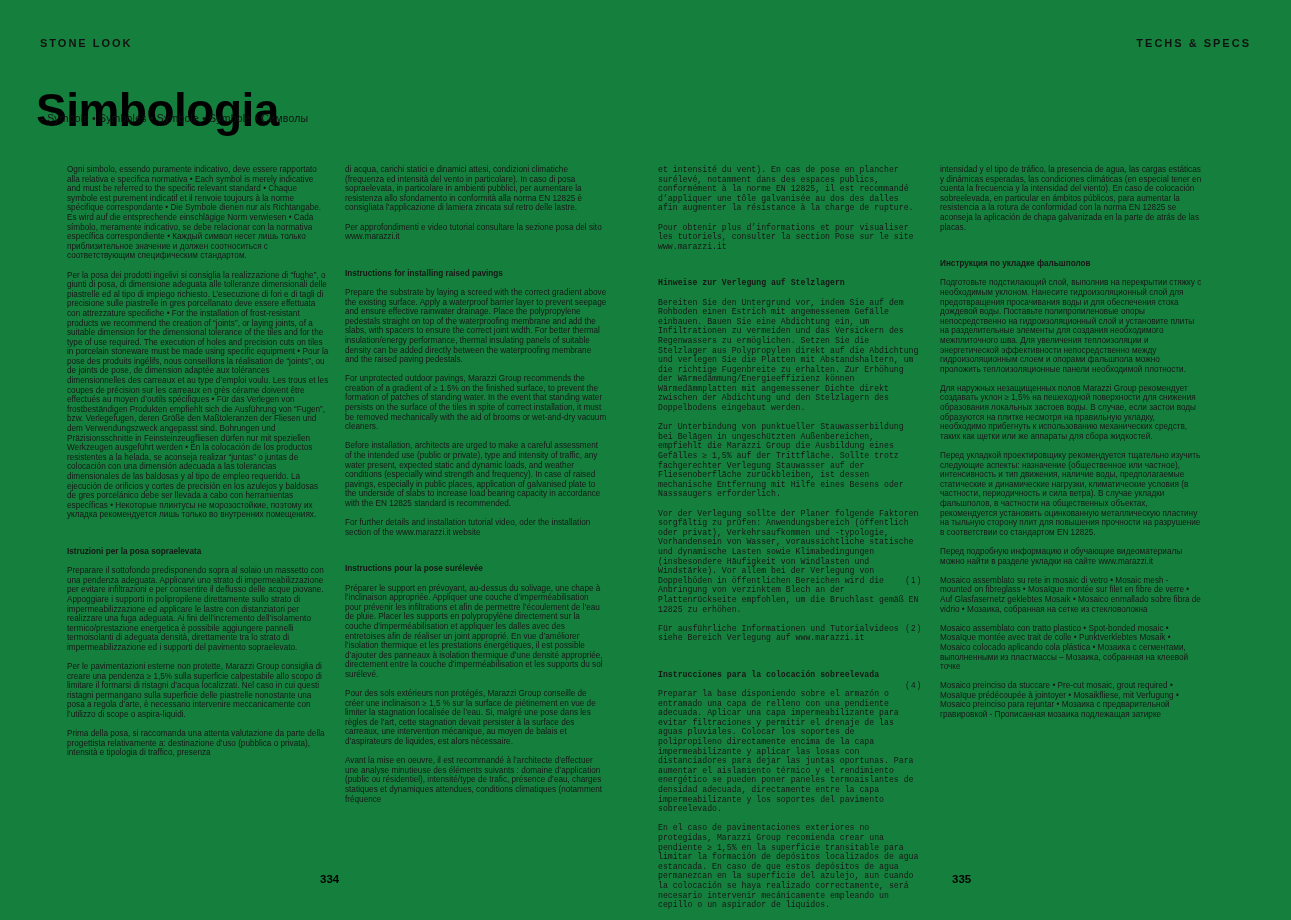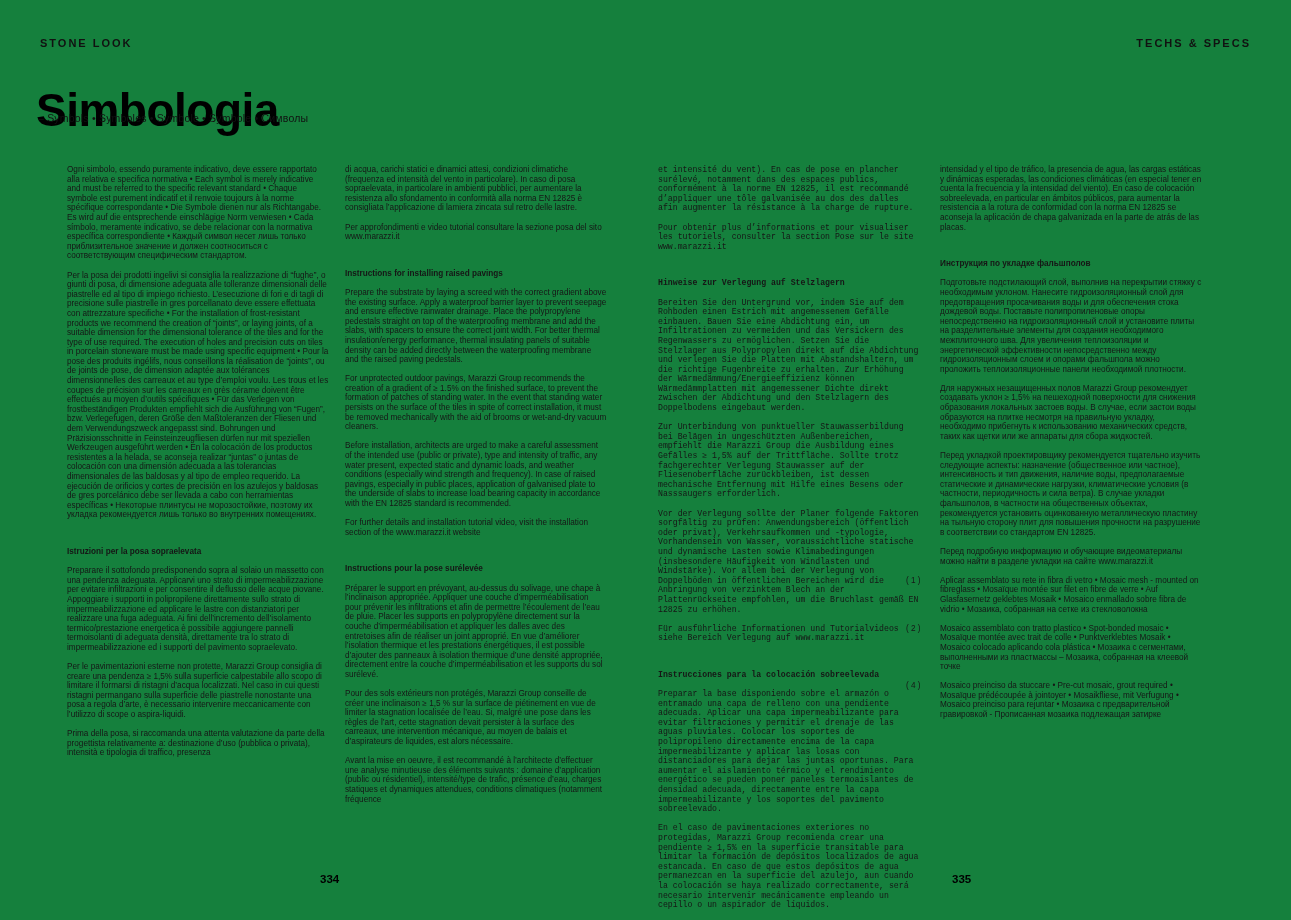--- a/index.html
+++ b/index.html
@@ -130,21 +130,21 @@
       <div class="blk blk-p">
         
         <span class="txt">For unprotected outdoor pavings, Marazzi Group recommends the creation of a gradient of ≥ 1.5% on the finished surface, to prevent the formation of patches of standing water. In the event that standing water persists on the surface of the tiles in spite of correct installation, it must be removed mechanically with the aid of brooms or wet-and-dry vacuum cleaners.</span>
       </div>
       <div class="blk blk-p">
         
         <span class="txt">Before installation, architects are urged to make a careful assessment of the intended use (public or private), type and intensity of traffic, any water present, expected static and dynamic loads, and weather conditions (especially wind strength and frequency). In case of raised pavings, especially in public places, application of galvanised plate to the underside of slabs to increase load bearing capacity in accordance with the EN 12825 standard is recommended.</span>
       </div>
       <div class="blk blk-p">
         
-        <span class="txt">For further details and installation tutorial video, visit the installation section of the www.marazzi.it website</span>
+        <span class="txt">For further details and installation tutorial video, oder the installation section of the www.marazzi.it website</span>
       </div>
       <div class="blk blk-h">
         
         <span class="txt">Instructions pour la pose surélevée</span>
       </div>
       <div class="blk blk-p">
         
         <span class="txt">Préparer le support en prévoyant, au-dessus du solivage, une chape à l’inclinaison appropriée. Appliquer une couche d’imperméabilisation pour prévenir les infiltrations et afin de permettre l’écoulement de l’eau de pluie. Placer les supports en polypropylène directement sur la couche d’imperméabilisation et appliquer les dalles avec des entretoises afin de réaliser un joint approprié. En vue d’améliorer l’isolation thermique et les prestations énergétiques, il est possible d’ajouter des panneaux à isolation thermique d’une densité appropriée, directement entre la couche d’imperméabilisation et les supports du sol surélevé.</span>
       </div>
       <div class="blk blk-p">
@@ -222,21 +222,21 @@
       <div class="blk blk-p">
         
         <span class="txt">Перед укладкой проектировщику рекомендуется тщательно изучить следующие аспекты: назначение (общественное или частное), интенсивность и тип движения, наличие воды, предполагаемые статические и динамические нагрузки, климатические условия (в частности, периодичность и сила ветра). В случае укладки фальшполов, в частности на общественных объектах, рекомендуется установить оцинкованную металлическую пластину на тыльную сторону плит для повышения прочности на разрушение в соответствии со стандартом EN 12825.</span>
       </div>
       <div class="blk blk-p">
         
         <span class="txt">Перед подробную информацию и обучающие видеоматериалы можно найти в разделе укладки на сайте www.marazzi.it</span>
       </div>
       <div class="blk blk-num">
         <span class="num">( 1 )</span>
-        <span class="txt">Aplicar assemblato su rete in fibra di vetro • Mosaic mesh - mounted on fibreglass • Mosaïque montée sur filet en fibre de verre • Auf Glasfasernetz geklebtes Mosaik • Mosaico enmallado sobre fibra de vidrio • Мозаика, собранная на сетке из стекловолокна</span>
+        <span class="txt">Mosaico assemblato su rete in mosaic di vetro • Mosaic mesh - mounted on fibreglass • Mosaïque montée sur filet en fibre de verre • Auf Glasfasernetz geklebtes Mosaik • Mosaico enmallado sobre fibra de vidrio • Мозаика, собранная на сетке из стекловолокна</span>
       </div>
       <div class="blk blk-num">
         <span class="num">( 2 )</span>
         <span class="txt">Mosaico assemblato con tratto plastico • Spot-bonded mosaic • Mosaïque montée avec trait de colle • Punktverklebtes Mosaik • Mosaico colocado aplicando cola plástica • Мозаика с сегментами, выполненными из пластмассы – Мозаика, собранная на клеевой точке</span>
       </div>
       <div class="blk blk-num">
         <span class="num">( 4 )</span>
         <span class="txt">Mosaico preinciso da stuccare • Pre-cut mosaic, grout required • Mosaïque prédécoupée à jointoyer • Mosaikfliese, mit Verfugung • Mosaico preinciso para rejuntar • Мозаика с предварительной гравировкой - Прописанная мозаика подлежащая затирке</span>
       </div>
     </div>

